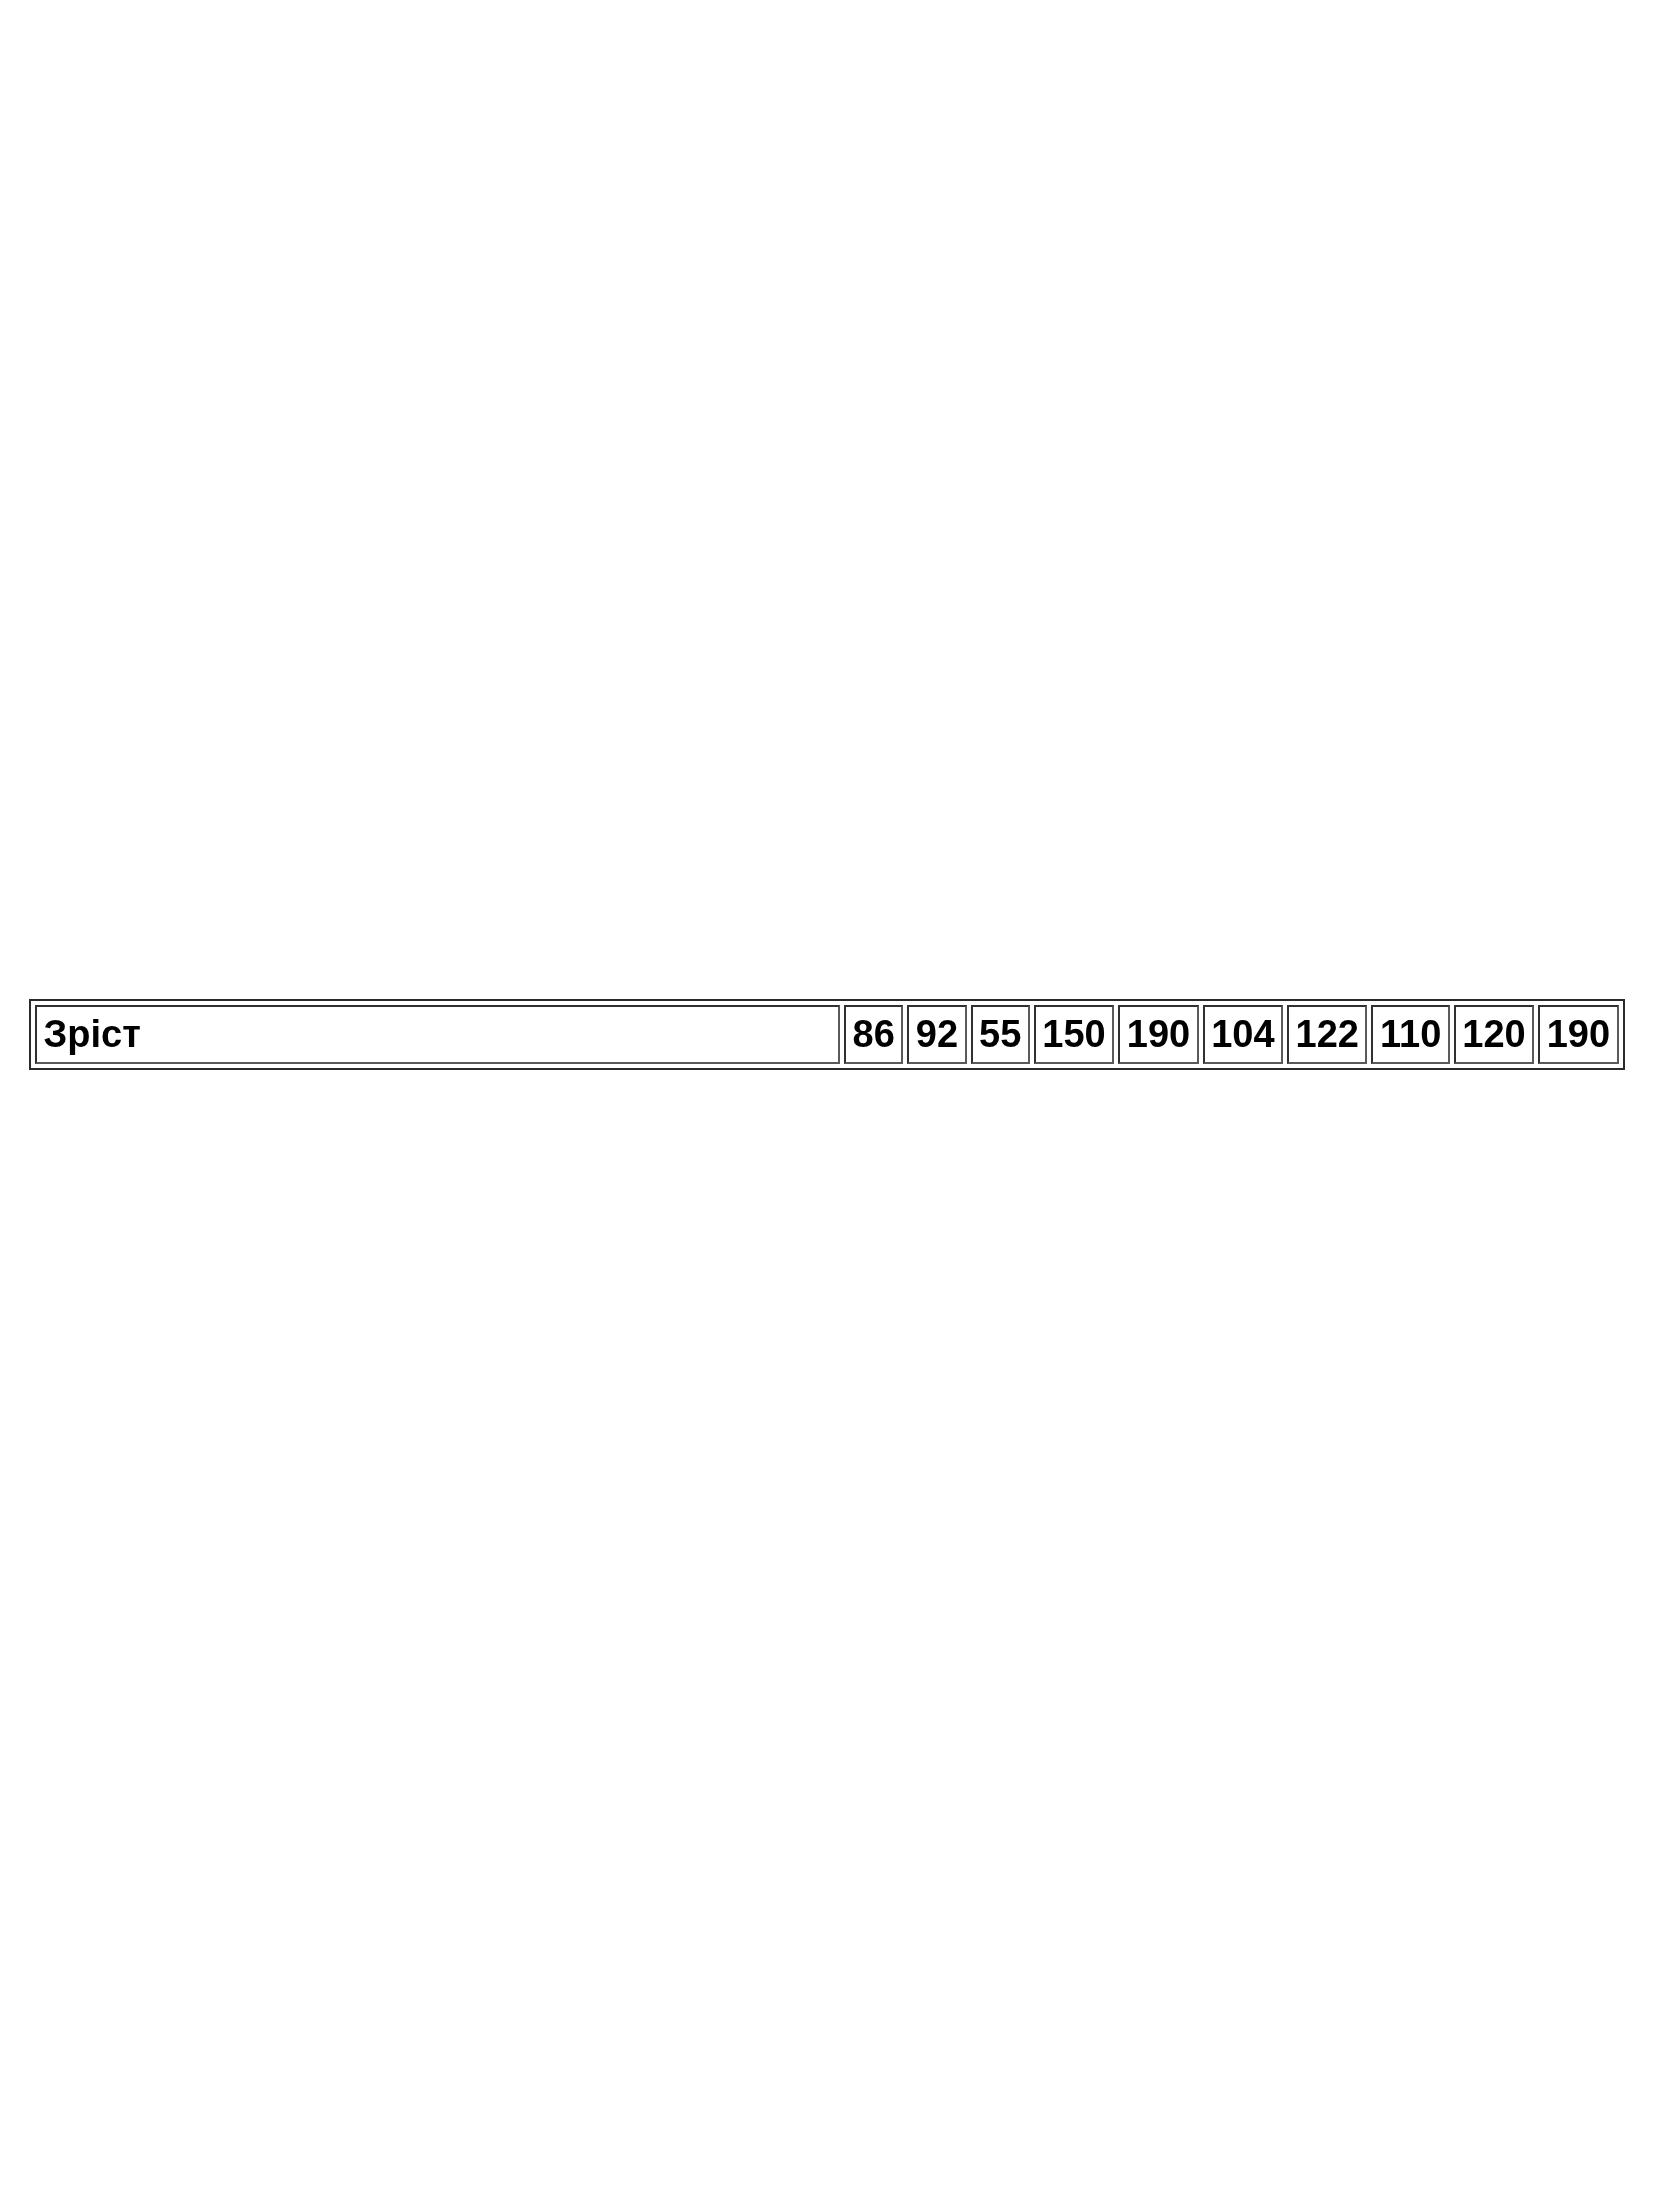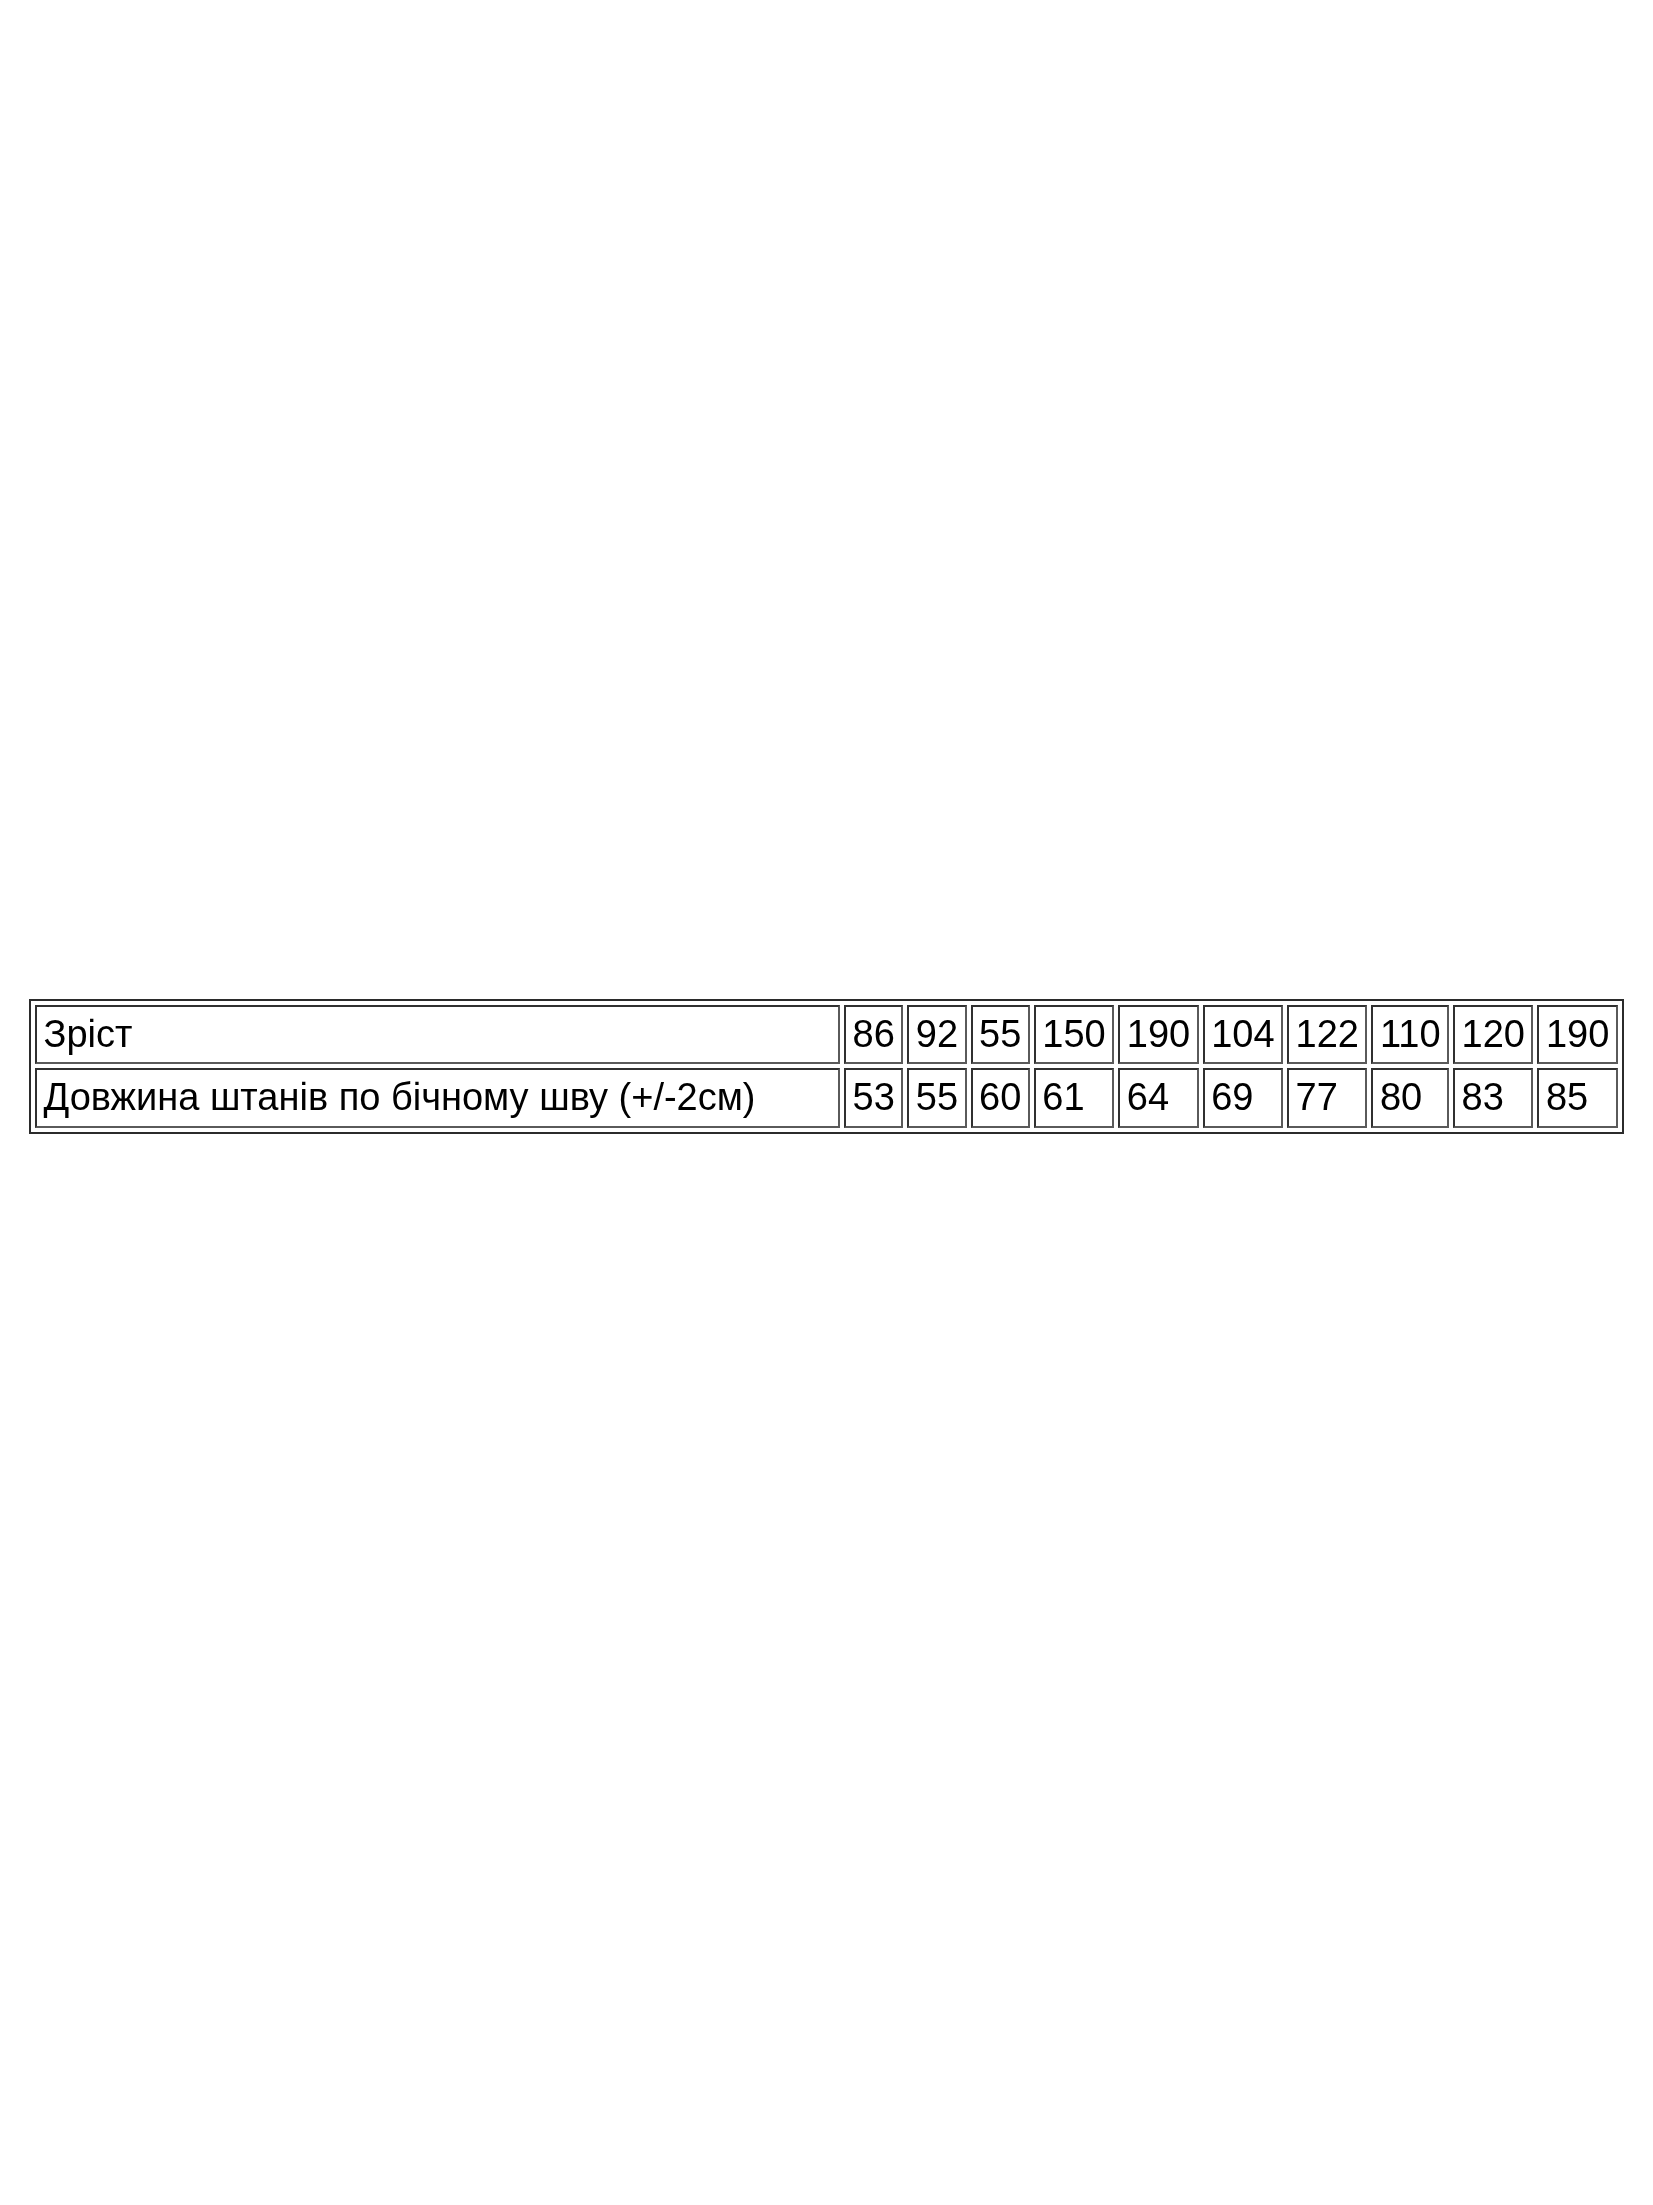--- a/index.html
+++ b/index.html
@@ -11,20 +11,21 @@
     position: relative;
     width: 1654px;
     height: 2205px;
     font-family: "Liberation Sans", sans-serif;
     color: #000000;
   }
   .table-wrap {
     position: absolute;
     left: 29px;
     top: 999px;
+    font-weight: bold;
   }
   table.size-table {
     border-collapse: separate;
     border-spacing: 4.1px;
     border: 2.5px solid #2b2b2b;
     background: #ffffff;
   }
   table.size-table td {
     box-sizing: border-box;
     border: 2.5px solid;
@@ -54,29 +55,16 @@
         <td>92</td>
         <td>55</td>
         <td>150</td>
         <td>190</td>
         <td>104</td>
         <td>122</td>
         <td>110</td>
         <td>120</td>
         <td>190</td>
       </tr>
-      <tr>
-        <td class="label-cell">Довжина штанів по бічному шву (+/-2см)</td>
-        <td>53</td>
-        <td>55</td>
-        <td>60</td>
-        <td>61</td>
-        <td>64</td>
-        <td>69</td>
-        <td>77</td>
-        <td>80</td>
-        <td>83</td>
-        <td>85</td>
-      </tr>
     </tbody>
   </table>
 </div>
 
 
 </body></html>

